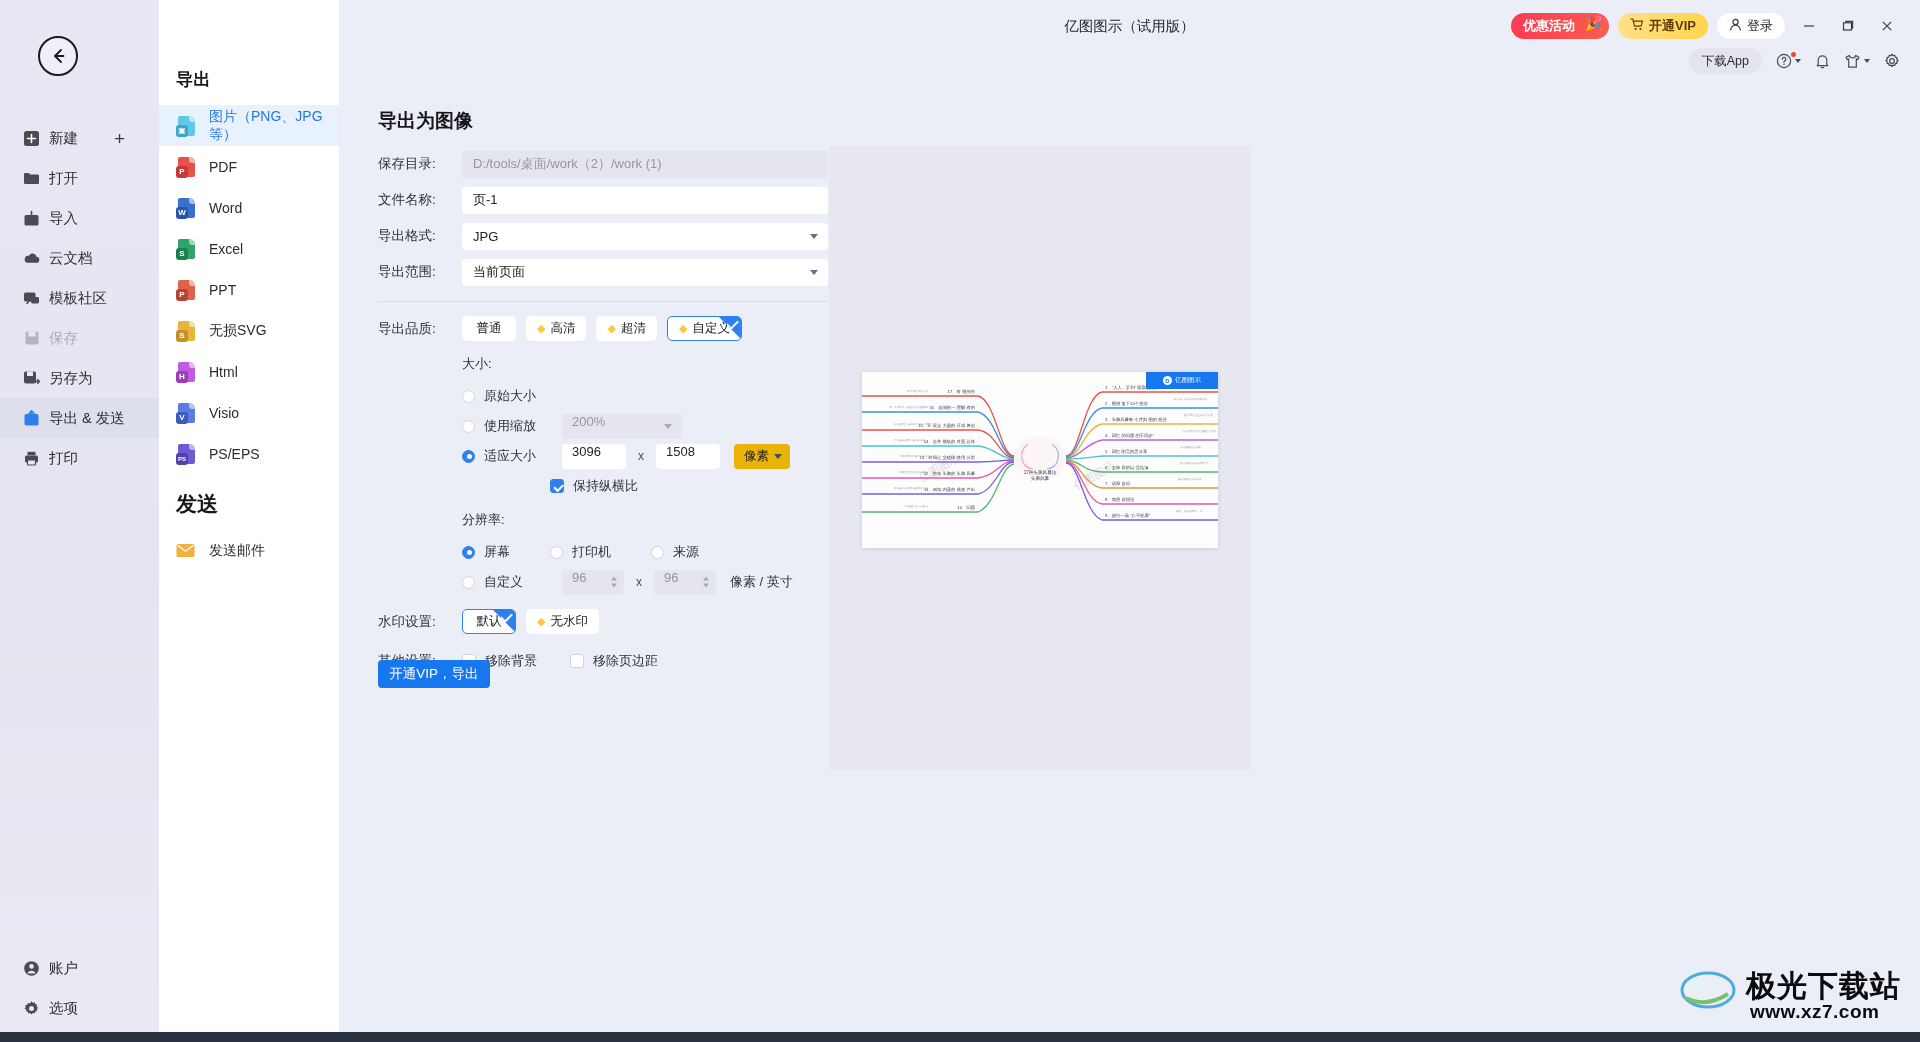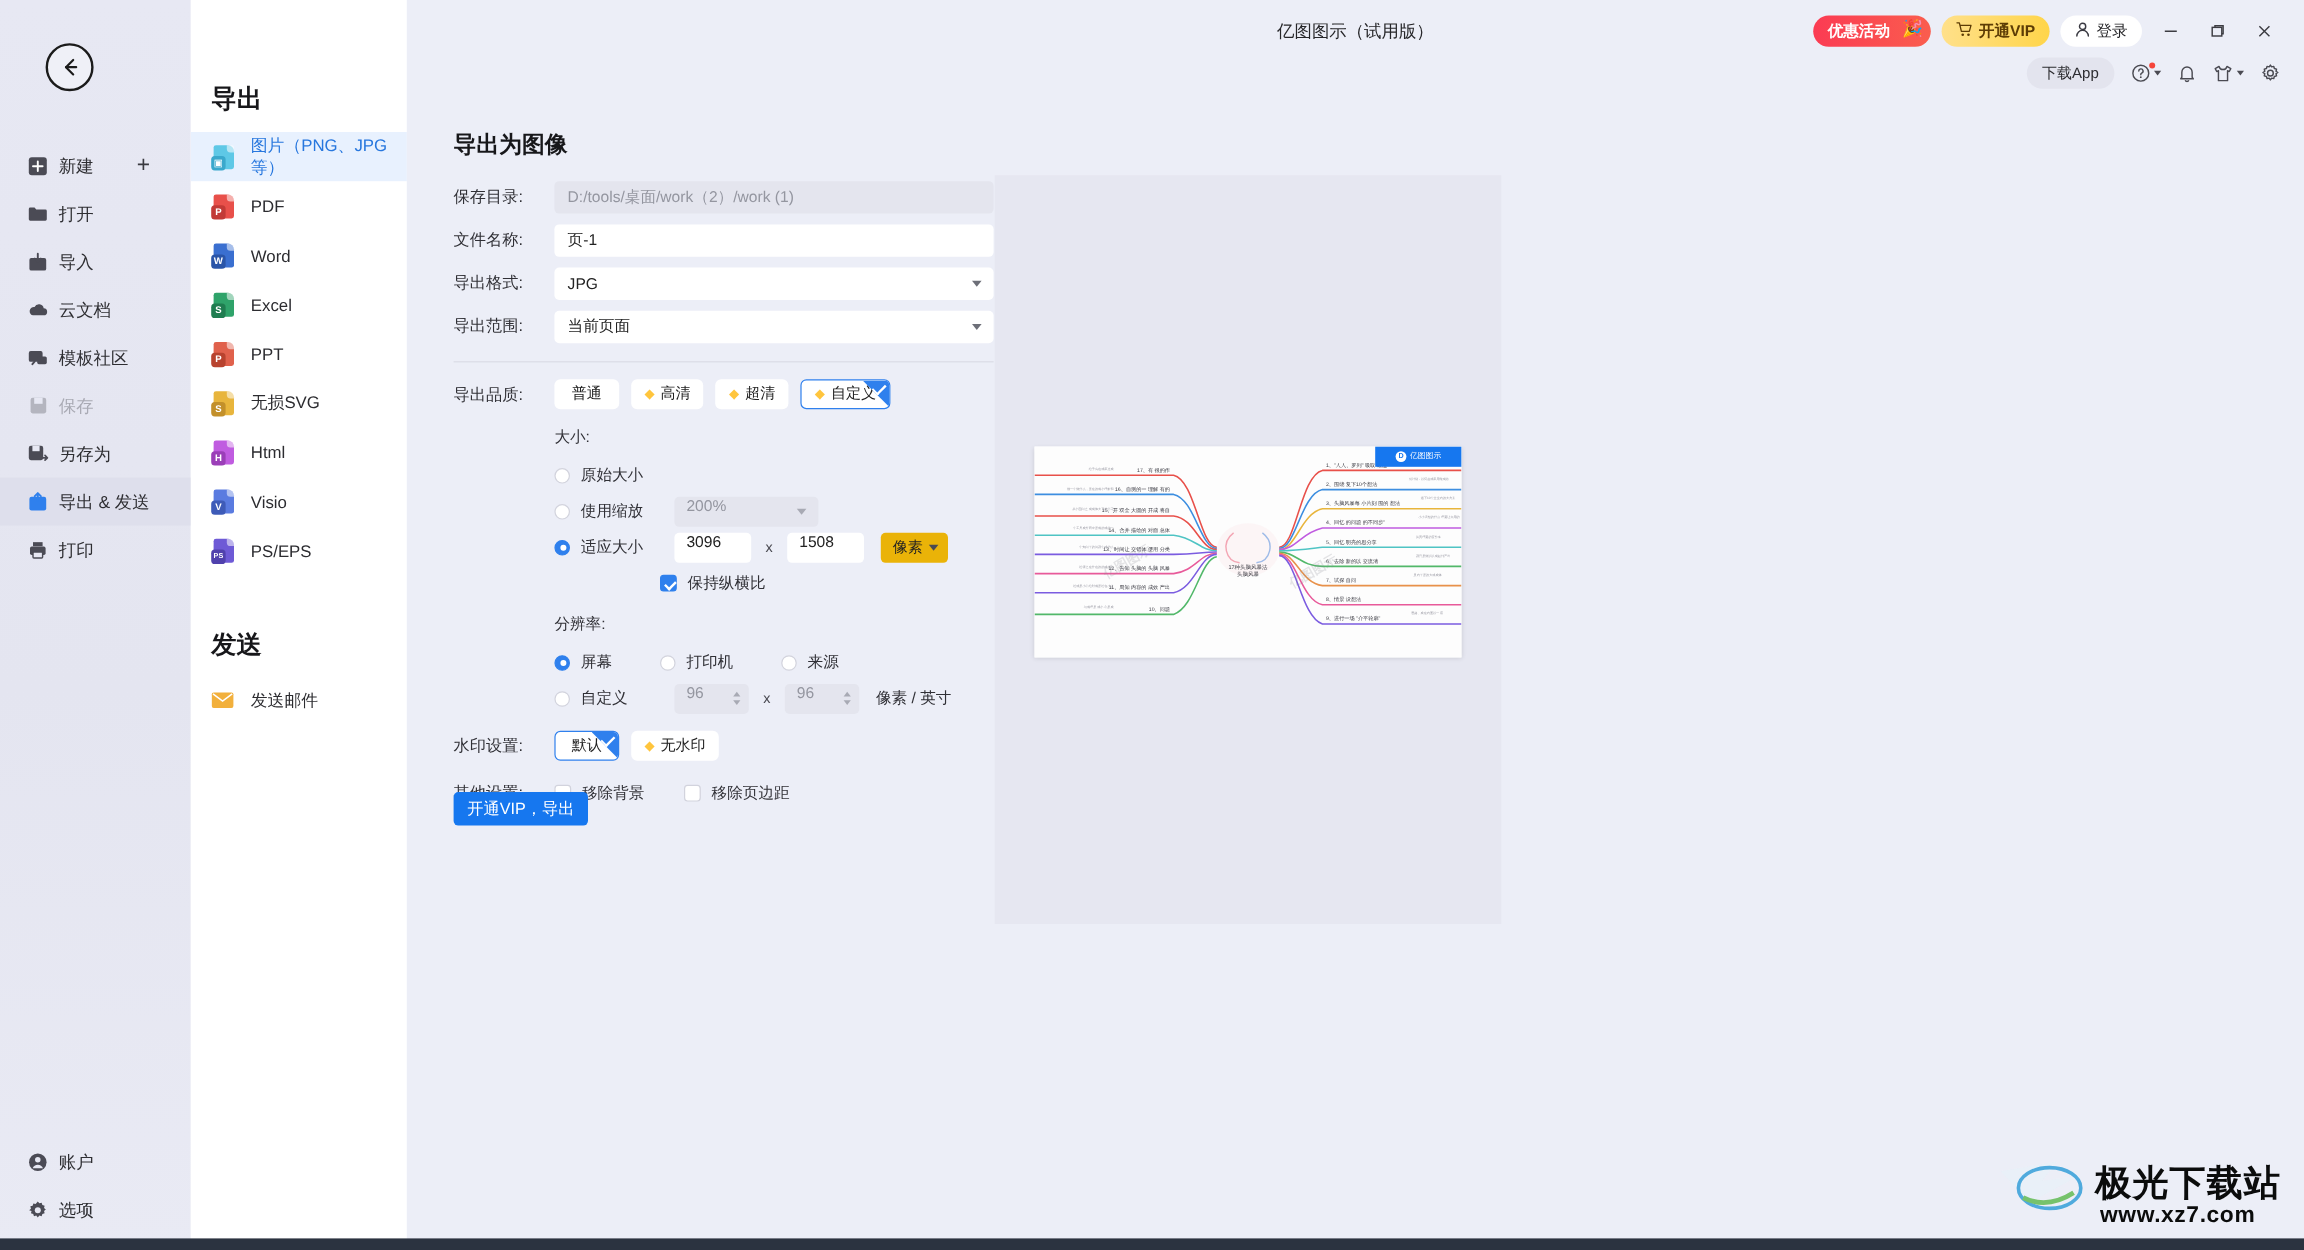--- a/index.html
+++ b/index.html
@@ -42,21 +42,21 @@
     font-size: 19px; color: #3a3a40; line-height: 1;
   }
   .rail-bottom { position: absolute; left: 0; bottom: 14px; width: 159px; }
 
   
   .navcol {
     position: absolute; left: 159px; top: 0; width: 180px; height: 1042px;
     background: #ffffff;
   }
   .navcol h2 {
-    font-size: 21px; font-weight: 700; color: #17171a;
+    font-size: 17px; font-weight: 700; color: #17171a;
     margin: 68px 0 14px 17px; letter-spacing: .5px;
   }
   .nav-item {
     height: 41px; display: flex; align-items: center; gap: 12px;
     padding-left: 17px; font-size: 14px; color: #2c2c30; cursor: pointer;
   }
   .nav-item.active { background: #e8f1fe; color: #2777de; }
   .nav-ico {
     width: 21px; height: 22px; flex: 0 0 21px; position: relative;
   }
@@ -66,21 +66,21 @@
   .nav-ico .fold {
     position:absolute; right:2px; top:1px; width:6px; height:6px;
     border-radius: 0 2px 0 3px; background: rgba(255,255,255,.55);
   }
   .nav-ico .badge {
     position:absolute; left:0px; bottom:0px; width:12px; height:12px; border-radius:3px;
     color:#fff; font-size:8px; font-weight:700; display:flex; align-items:center; justify-content:center;
   }
   .navcol h3 {
     font-size: 21px; font-weight: 700; color: #17171a;
-    margin: 44px 0 12px 17px;
+    margin: 16px 0 12px 17px;
   }
 
   
   .main {
     position: absolute; left: 339px; top: 0; right: 0; bottom: 0;
     background: #eceef7;
   }
   .titlebar {
     position:absolute; left:0; top:0; right:0; height: 56px;
   }

